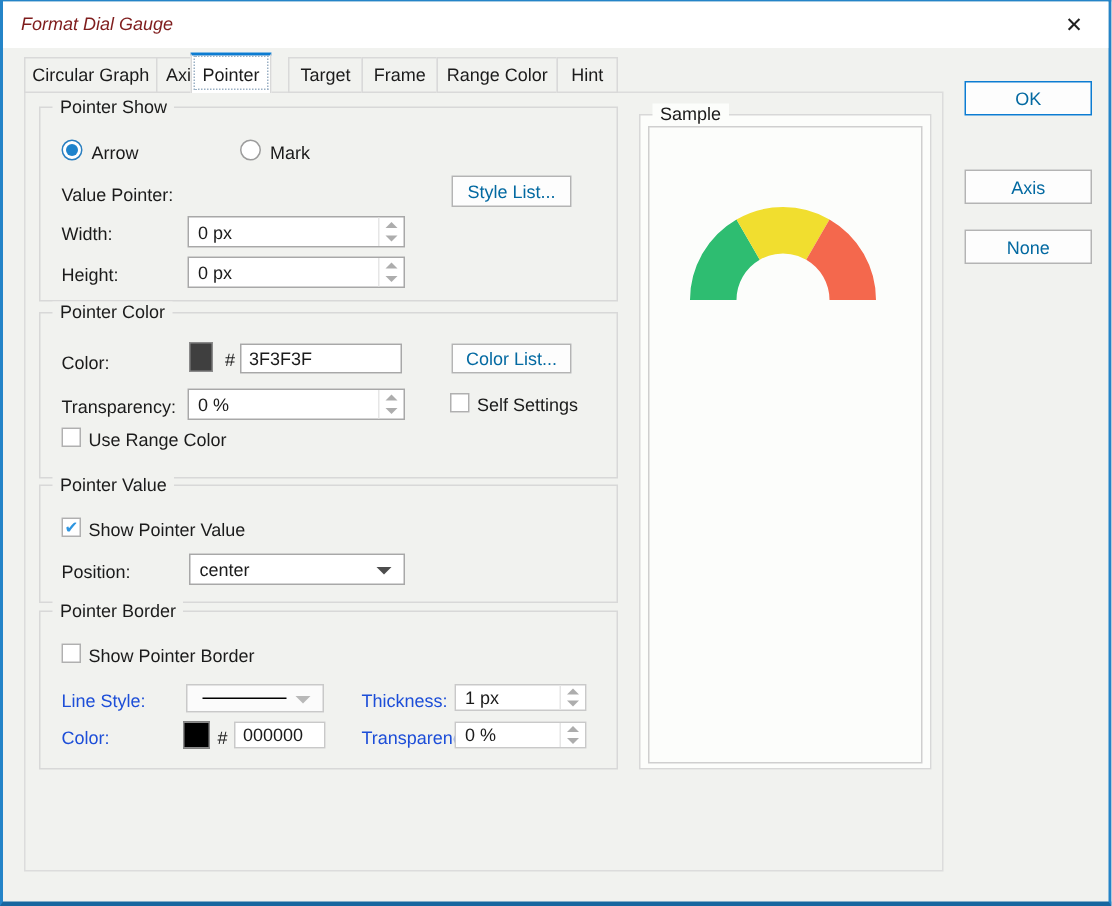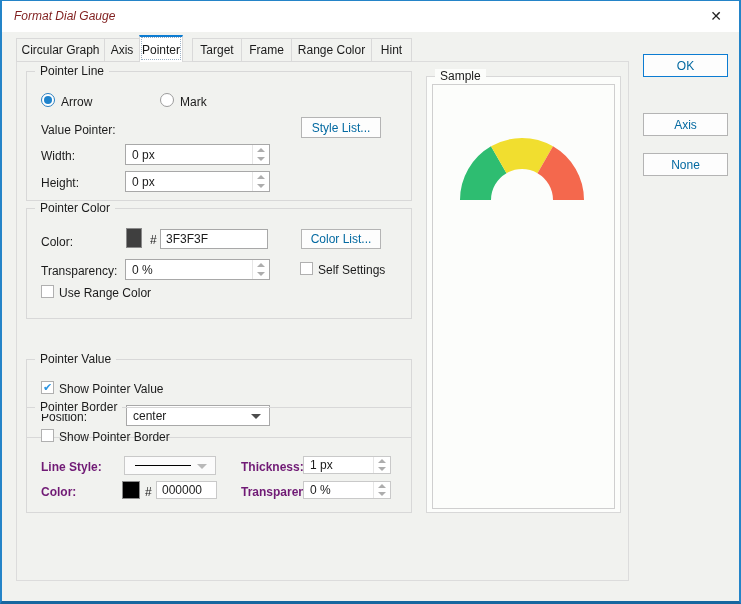--- a/index.html
+++ b/index.html
@@ -22,21 +22,21 @@
   .tab.active { top:34px; height:27px; background:#ffffff; border-top:2px solid #0c7cd2;
     border-bottom:none; z-index:4; outline:1px dotted #9ab0c4; outline-offset:-3px; }
 
   .panel { position:absolute; left:14px; top:60px; width:613px; height:520px;
     border:1px solid #dcdcdc; background:#f1f2ef; z-index:1; }
 
   .group { position:absolute; border:1px solid #d8d8d8; }
   .legend { position:absolute; top:-8px; left:8px; padding:0 5px; background:#f1f2ef; font-size:12px; white-space:nowrap; }
 
   .lbl { position:absolute; white-space:nowrap; font-size:12px; line-height:14px; }
-  .lbl.dim { color:#701a75;font-weight:bold; }
+  .lbl.dim { color:#1d4ed8; }
 
   .dd { position:absolute; background:#fff; border:1px solid #a8a8a8; padding-left:6px;
     display:flex; align-items:center; }
   .dd .chev { position:absolute; right:8px; top:50%; margin-top:-2px; width:0; height:0;
     border-left:5px solid transparent; border-right:5px solid transparent; border-top:5px solid #4d4d4d; }
   .dd.disabled { border-color:#c9c9c9; background:#fbfbfb; }
   .dd.disabled .chev { border-top-color:#b8b8b8; }
   .line-sample { display:inline-block; width:56px; height:0; border-top:1px solid #000; margin-left:4px; }
 
   .spin { position:absolute; background:#fff; border:1px solid #a8a8a8; padding-left:6px;
@@ -79,40 +79,40 @@
     <span class="window-title">Format Dial Gauge</span>
     <span class="close-btn">✕</span>
   </div>
 
   <div class="tab" style="left:14px;width:89px;">
       <span>Circular Graph</span>
     </div>
   <div class="tab" style="left:102px;width:36px;">
       <span>Axis</span>
     </div>
-  <div class="tab active" style="left:137px;width:44px;">
+  <div class="tab active" style="left:125px;width:54px;">
       <span>Pointer</span>
     </div>
   <div class="tab" style="left:190px;width:50px;">
       <span>Target</span>
     </div>
   <div class="tab" style="left:239px;width:51px;">
       <span>Frame</span>
     </div>
   <div class="tab" style="left:289px;width:81px;">
       <span>Range Color</span>
     </div>
   <div class="tab" style="left:369px;width:41px;">
       <span>Hint</span>
     </div>
 
   <div class="panel">
 
     <div class="group" style="left:9px;top:9px;width:386px;height:130px;">
-      <span class="legend">Pointer Line</span>
+      <span class="legend">Pointer Show</span>
       <span class="radio checked" style="left:14px;top:21px;"></span>
       <span class="lbl" style="left:34px;top:23px;">Arrow</span>
       <span class="radio" style="left:133px;top:21px;"></span>
       <span class="lbl" style="left:153px;top:23px;">Mark</span>
 
       <span class="lbl" style="left:14px;top:51px;">Value Pointer:</span>
       <div class="btn" style="left:274px;top:45px;width:80px;height:21px;">
         <span>Style List...</span>
       </div>
 
@@ -165,21 +165,21 @@
             </span>
         </span>
       </div>
       <span class="cb" style="left:273px;top:53px;"></span>
       <span class="lbl" style="left:291px;top:54px;">Self Settings</span>
 
       <span class="cb" style="left:14px;top:76px;"></span>
       <span class="lbl" style="left:32px;top:77px;">Use Range Color</span>
     </div>
 
-    <div class="group" style="left:9px;top:261px;width:386px;height:79px;margin-top:36px;">
+    <div class="group" style="left:9px;top:261px;width:386px;height:79px;">
       <span class="legend">Pointer Value</span>
       <span class="cb checked" style="left:14px;top:21px;"></span>
       <span class="lbl" style="left:32px;top:22px;">Show Pointer Value</span>
       <span class="lbl" style="left:14px;top:50px;">Position:</span>
       <div class="dd" style="left:99px;top:45px;width:144px;height:21px;">
         <span>center</span>
         <span class="chev"></span>
       </div>
     </div>
 

